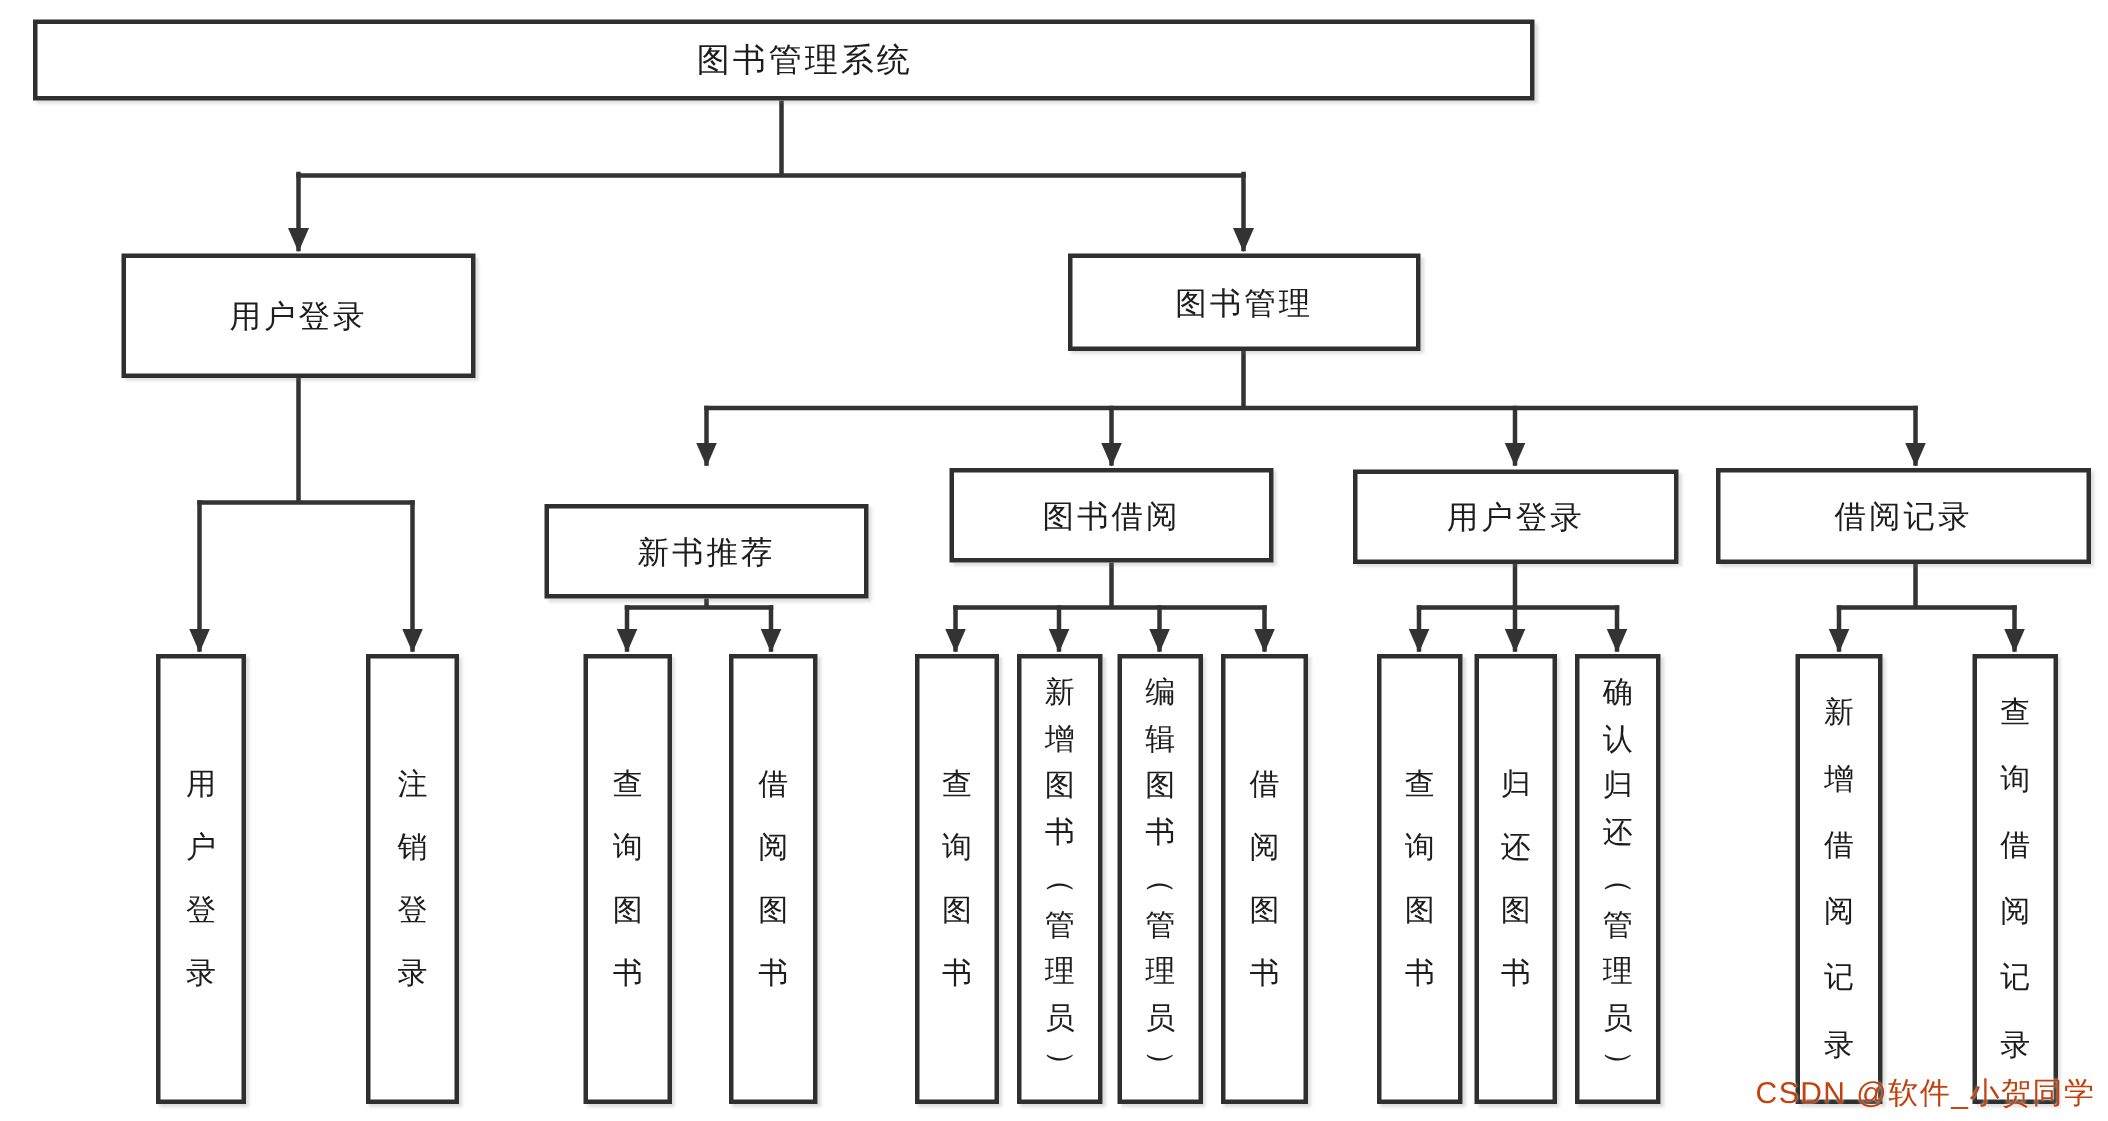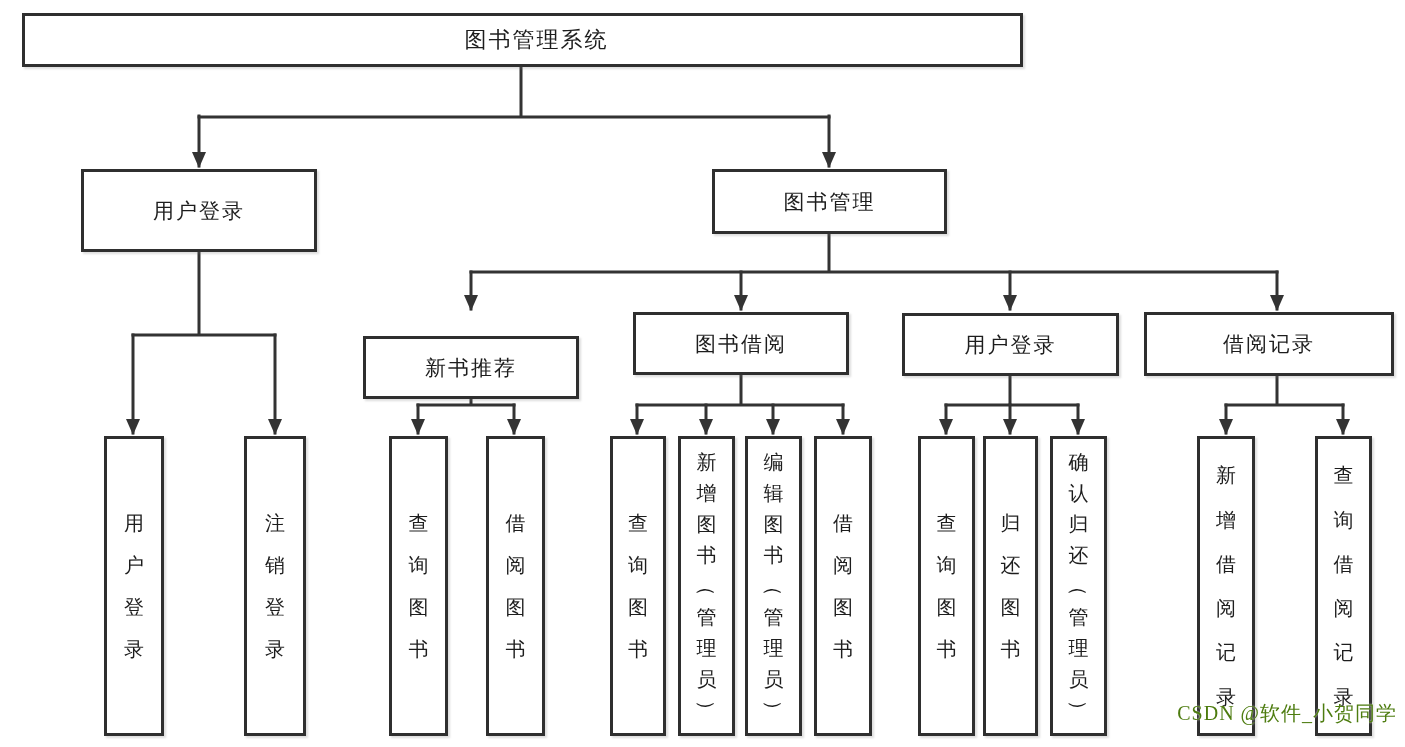--- a/index.html
+++ b/index.html
@@ -25,27 +25,26 @@
   .vbox{padding:2px 0;}
   .vlabel{
     display:flex;flex-direction:column;align-items:center;
     height:100%;width:100%;
     font-size:20px;
   }
   .vlabel span{line-height:1;display:block;}
   .vlabel span.rot{transform:rotate(90deg);}
   .watermark{
     position:absolute;
-    right:8px;bottom:20px;
+    right:8px;bottom:5px;
     font-size:20px;
-    color:#4d7c0f;
+    color:#c2410c;
     letter-spacing:1px;
     white-space:nowrap;
     text-shadow:0 0 2px #ffffff;
-    font-family:Liberation Serif, serif;
   }
 </style>
 </head>
 <body>
 
 <div class="canvas">
 
   <svg class="wires" viewBox="0 0 1405 747" xmlns="http://www.w3.org/2000/svg">
     <defs>
       <marker id="arrow" markerWidth="18" markerHeight="16" refX="14" refY="7" orient="auto" markerUnits="userSpaceOnUse">

